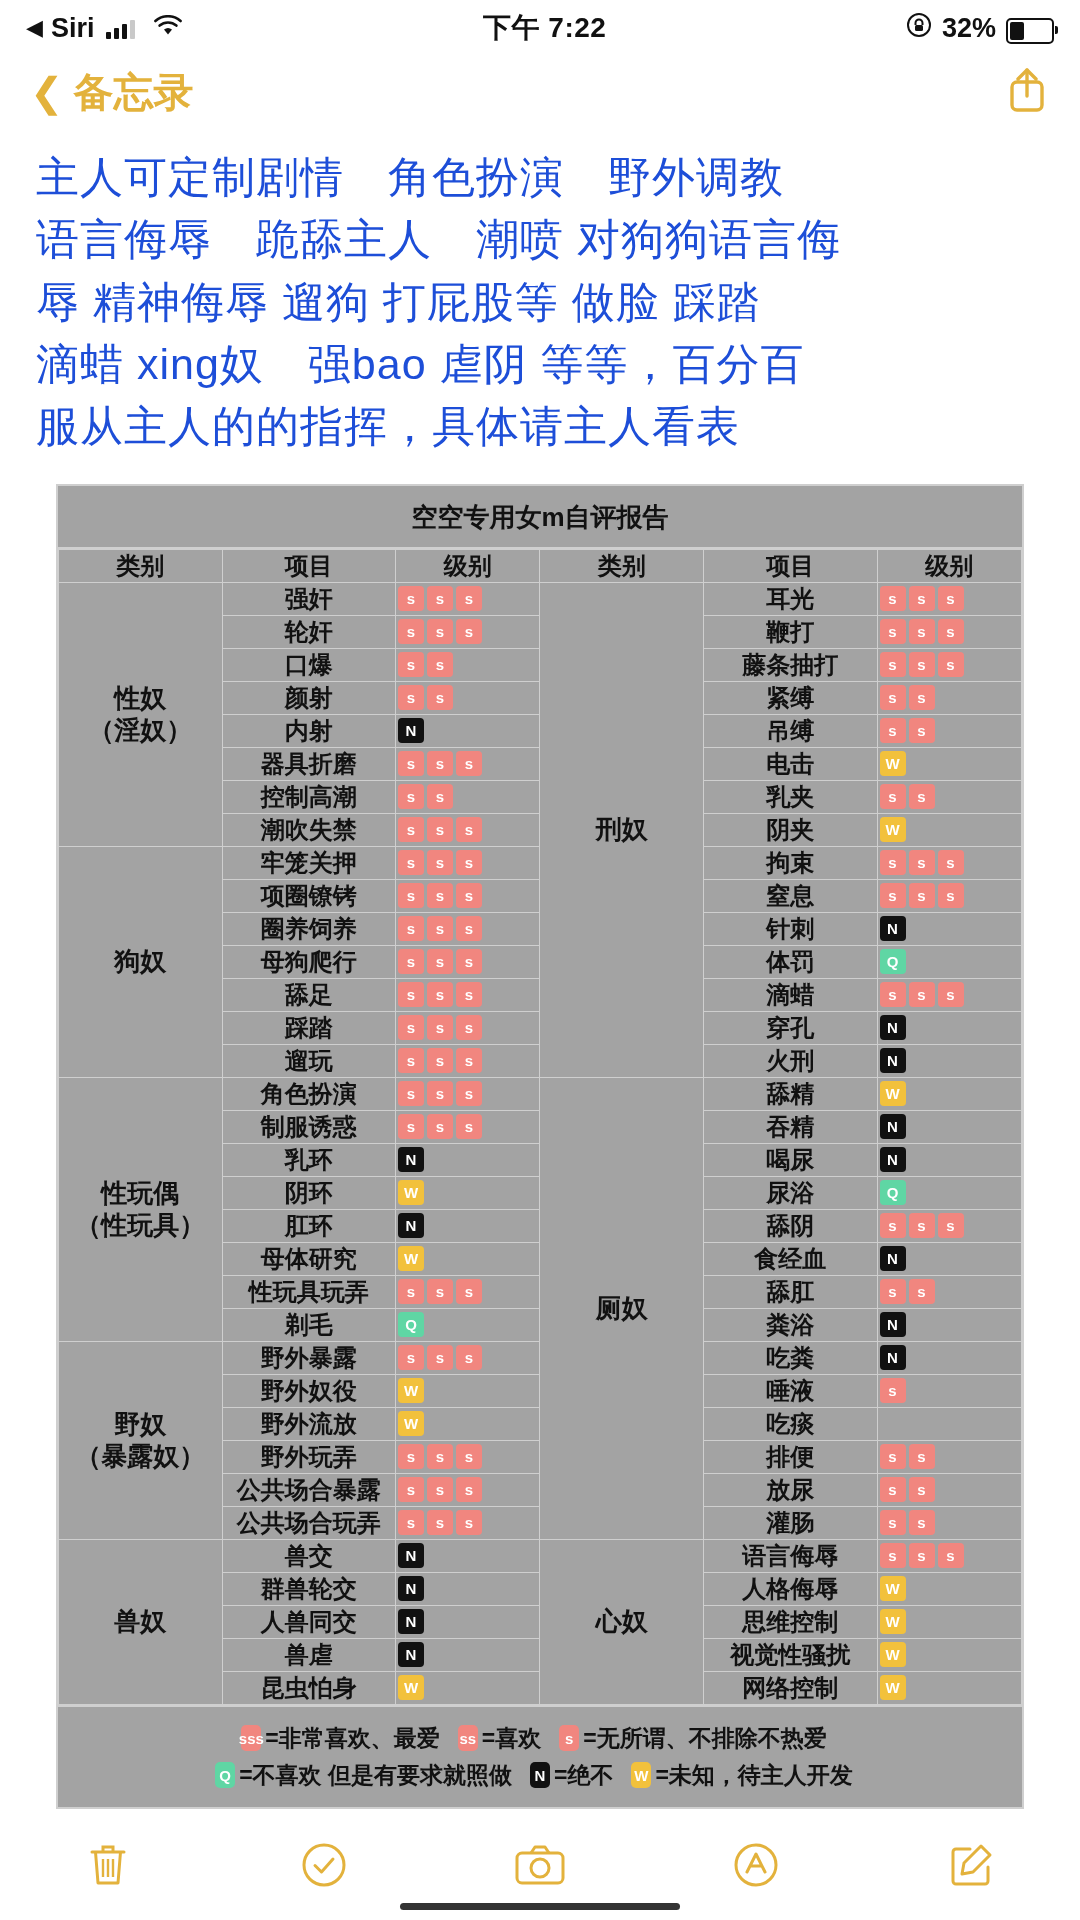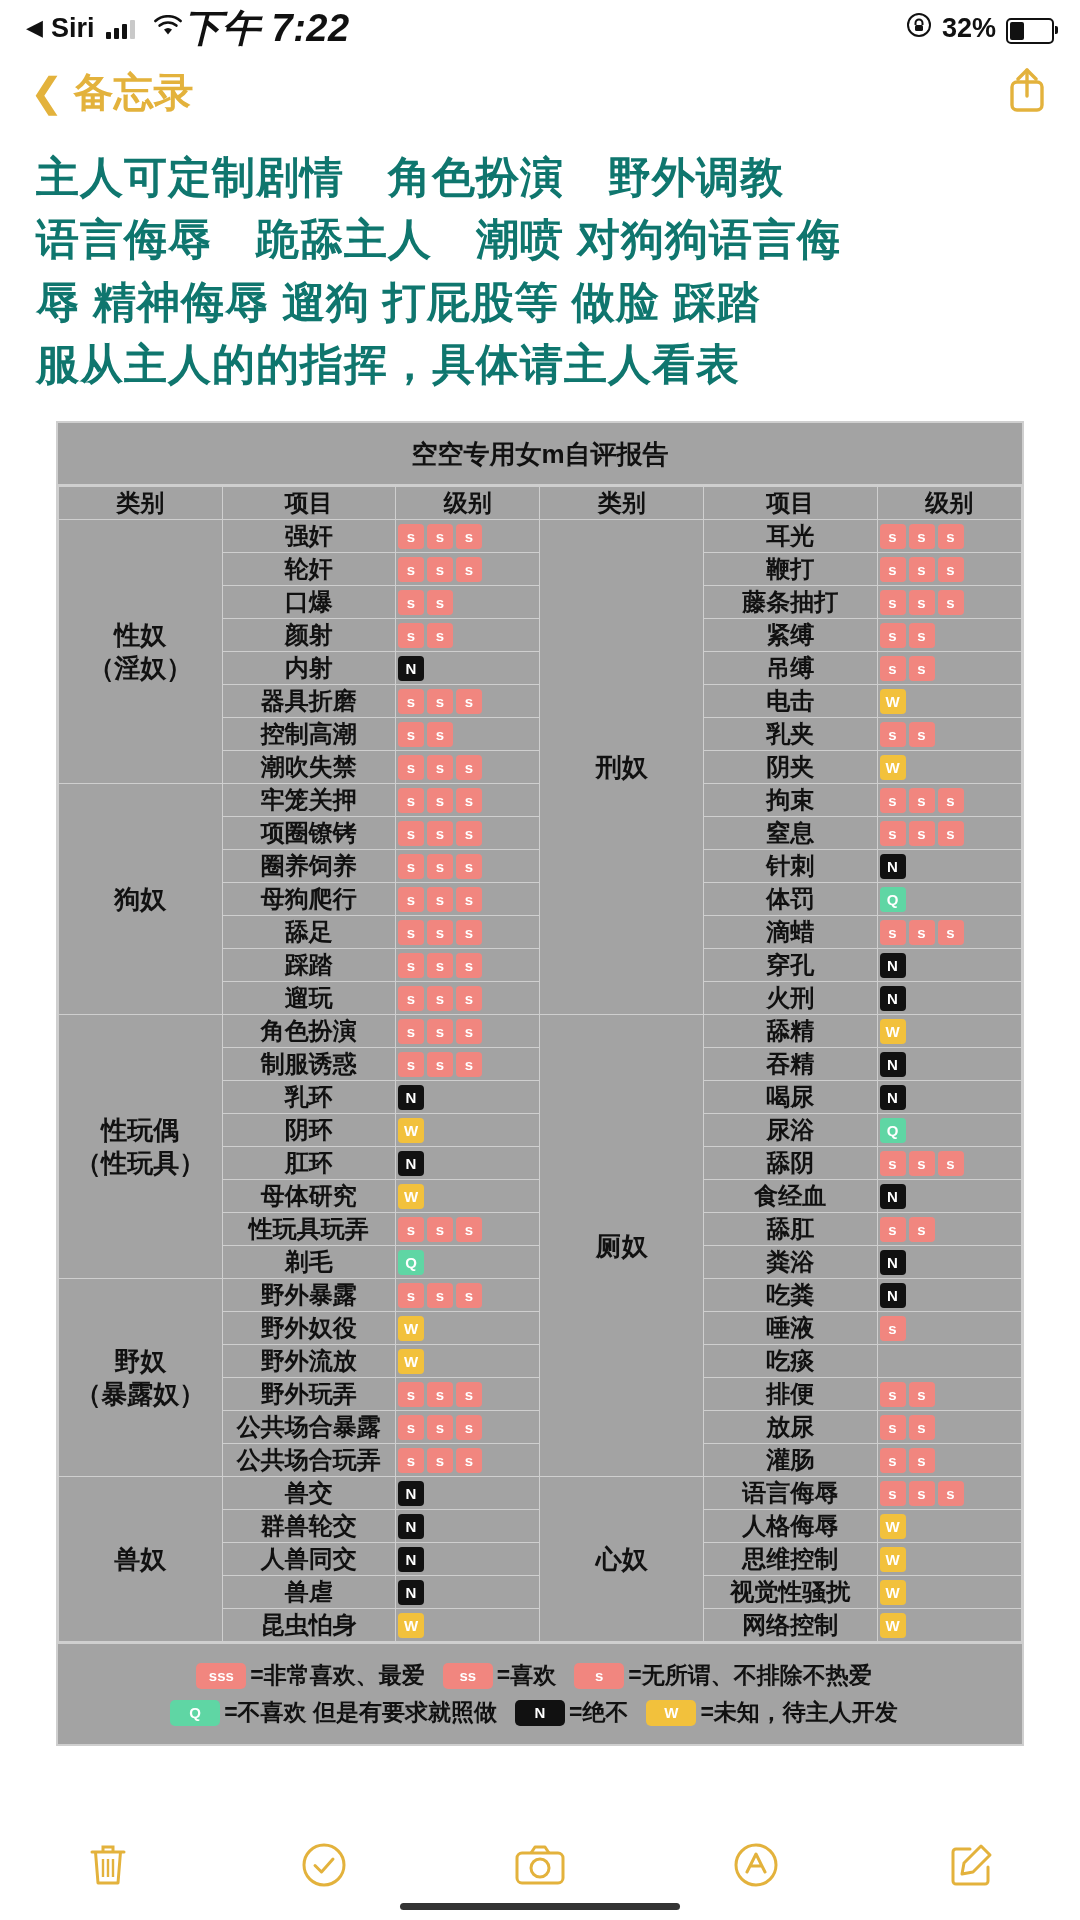--- a/index.html
+++ b/index.html
@@ -19,21 +19,21 @@
   }
   .sb-left{display:flex;align-items:center;gap:8px;}
   .sb-back{font-size:22px;line-height:1;}
   .bars{display:flex;align-items:flex-end;gap:3px;height:22px;margin-left:4px;}
   .bars i{display:block;width:5px;background:#111;border-radius:1px;}
   .bars i:nth-child(1){height:7px}
   .bars i:nth-child(2){height:11px}
   .bars i:nth-child(3){height:15px}
   .bars i:nth-child(4){height:19px;background:#c9c9c9}
   .wifi{margin-left:10px;}
-  .sb-center{flex:1;text-align:left;font-size:38px;font-weight:bold;letter-spacing:.5px;font-style:italic;}
+  .sb-center{flex:1;text-align:center;font-size:28px;font-weight:bold;letter-spacing:.5px;}
   .sb-right{display:flex;align-items:flex-end;gap:10px;font-size:27px;font-weight:bold;}
   .lockicon{font-size:24px;}
   .battery{
     width:44px;height:22px;border:2px solid #111;border-radius:5px;position:relative;
     display:inline-block;
   }
   .battery:after{content:"";position:absolute;right:-6px;top:6px;width:3px;height:8px;background:#111;border-radius:0 2px 2px 0;}
   .battery .fill{position:absolute;left:2px;top:2px;bottom:2px;width:32%;background:#111;border-radius:2px;}
 
   
@@ -42,21 +42,21 @@
     padding:0 30px;
   }
   .nav-back{display:flex;align-items:center;gap:10px;color:#e3b23c;}
   .nav-chev{font-size:40px;font-weight:bold;line-height:1;}
   .nav-title{font-size:40px;font-weight:bold;}
   .share-icon{color:#e3b23c;}
 
   
   .note{
     padding:18px 36px 0 36px;
-    font-size:43px;line-height:1.45;font-weight:bold;color:#0f766e;
+    font-size:43px;line-height:1.45;font-weight:normal;color:#1d4ed8;
     letter-spacing:1px;
     text-align:left;
   }
   .note p{margin:0;}
 
   
   .card{
     margin:26px 56px 0 56px;
     border:2px solid #cfcfcf;
     background:#a3a3a3;
@@ -94,21 +94,21 @@
 
   
   .legend{
     border-top:2px solid #cfcfcf;
     padding:10px 16px 16px 16px;
     font-size:23px;font-weight:bold;
   }
   .legend .lg-title{text-align:center;margin-bottom:8px;font-size:25px;}
   .legend .row{display:flex;justify-content:center;align-items:center;gap:6px;flex-wrap:wrap;margin-top:6px;}
   .legend .itemwrap{display:flex;align-items:center;gap:4px;margin-right:12px;}
-  .legend .tag{width:50px;height:26px;border-radius:5px;font-size:15px;}
+  .legend .tag{width:20px;height:26px;border-radius:5px;font-size:15px;}
 
   
   .toolbar{
     position:absolute;left:0;right:0;bottom:0;height:110px;
     display:flex;align-items:center;justify-content:space-around;
     color:#e3b23c;
   }
   .toolbar .tb{display:flex;align-items:center;justify-content:center;width:90px;height:90px;}
   .home-ind{position:absolute;bottom:10px;left:50%;transform:translateX(-50%);width:280px;height:7px;background:#111;border-radius:4px;opacity:.85;}
 </style>
@@ -162,20 +162,21 @@
         <path d="M23 32V6" stroke="#e3b23c" stroke-width="3.4" fill="none" stroke-linecap="round"></path>
         <path d="M14 15l9-9 9 9" stroke="#e3b23c" stroke-width="3.4" fill="none" stroke-linecap="round" stroke-linejoin="round"></path>
       </svg>
     </div>
   </div>
 
   <div class="note">
     <p>主人可定制剧情　角色扮演　野外调教</p>
     <p>语言侮辱　跪舔主人　潮喷 对狗狗语言侮</p>
     <p>辱 精神侮辱 遛狗 打屁股等 做脸 踩踏</p>
+    <p>滴蜡 xing奴　强bao 虐阴 等等，百分百</p>
     <p>服从主人的的指挥，具体请主人看表</p>
   </div>
 
   <div class="card">
     <div class="card-title">空空专用女m自评报告</div>
     <table class="grid">
       <colgroup>
         <col class="c-cat">
           <col class="c-item">
           <col class="c-lvl">

